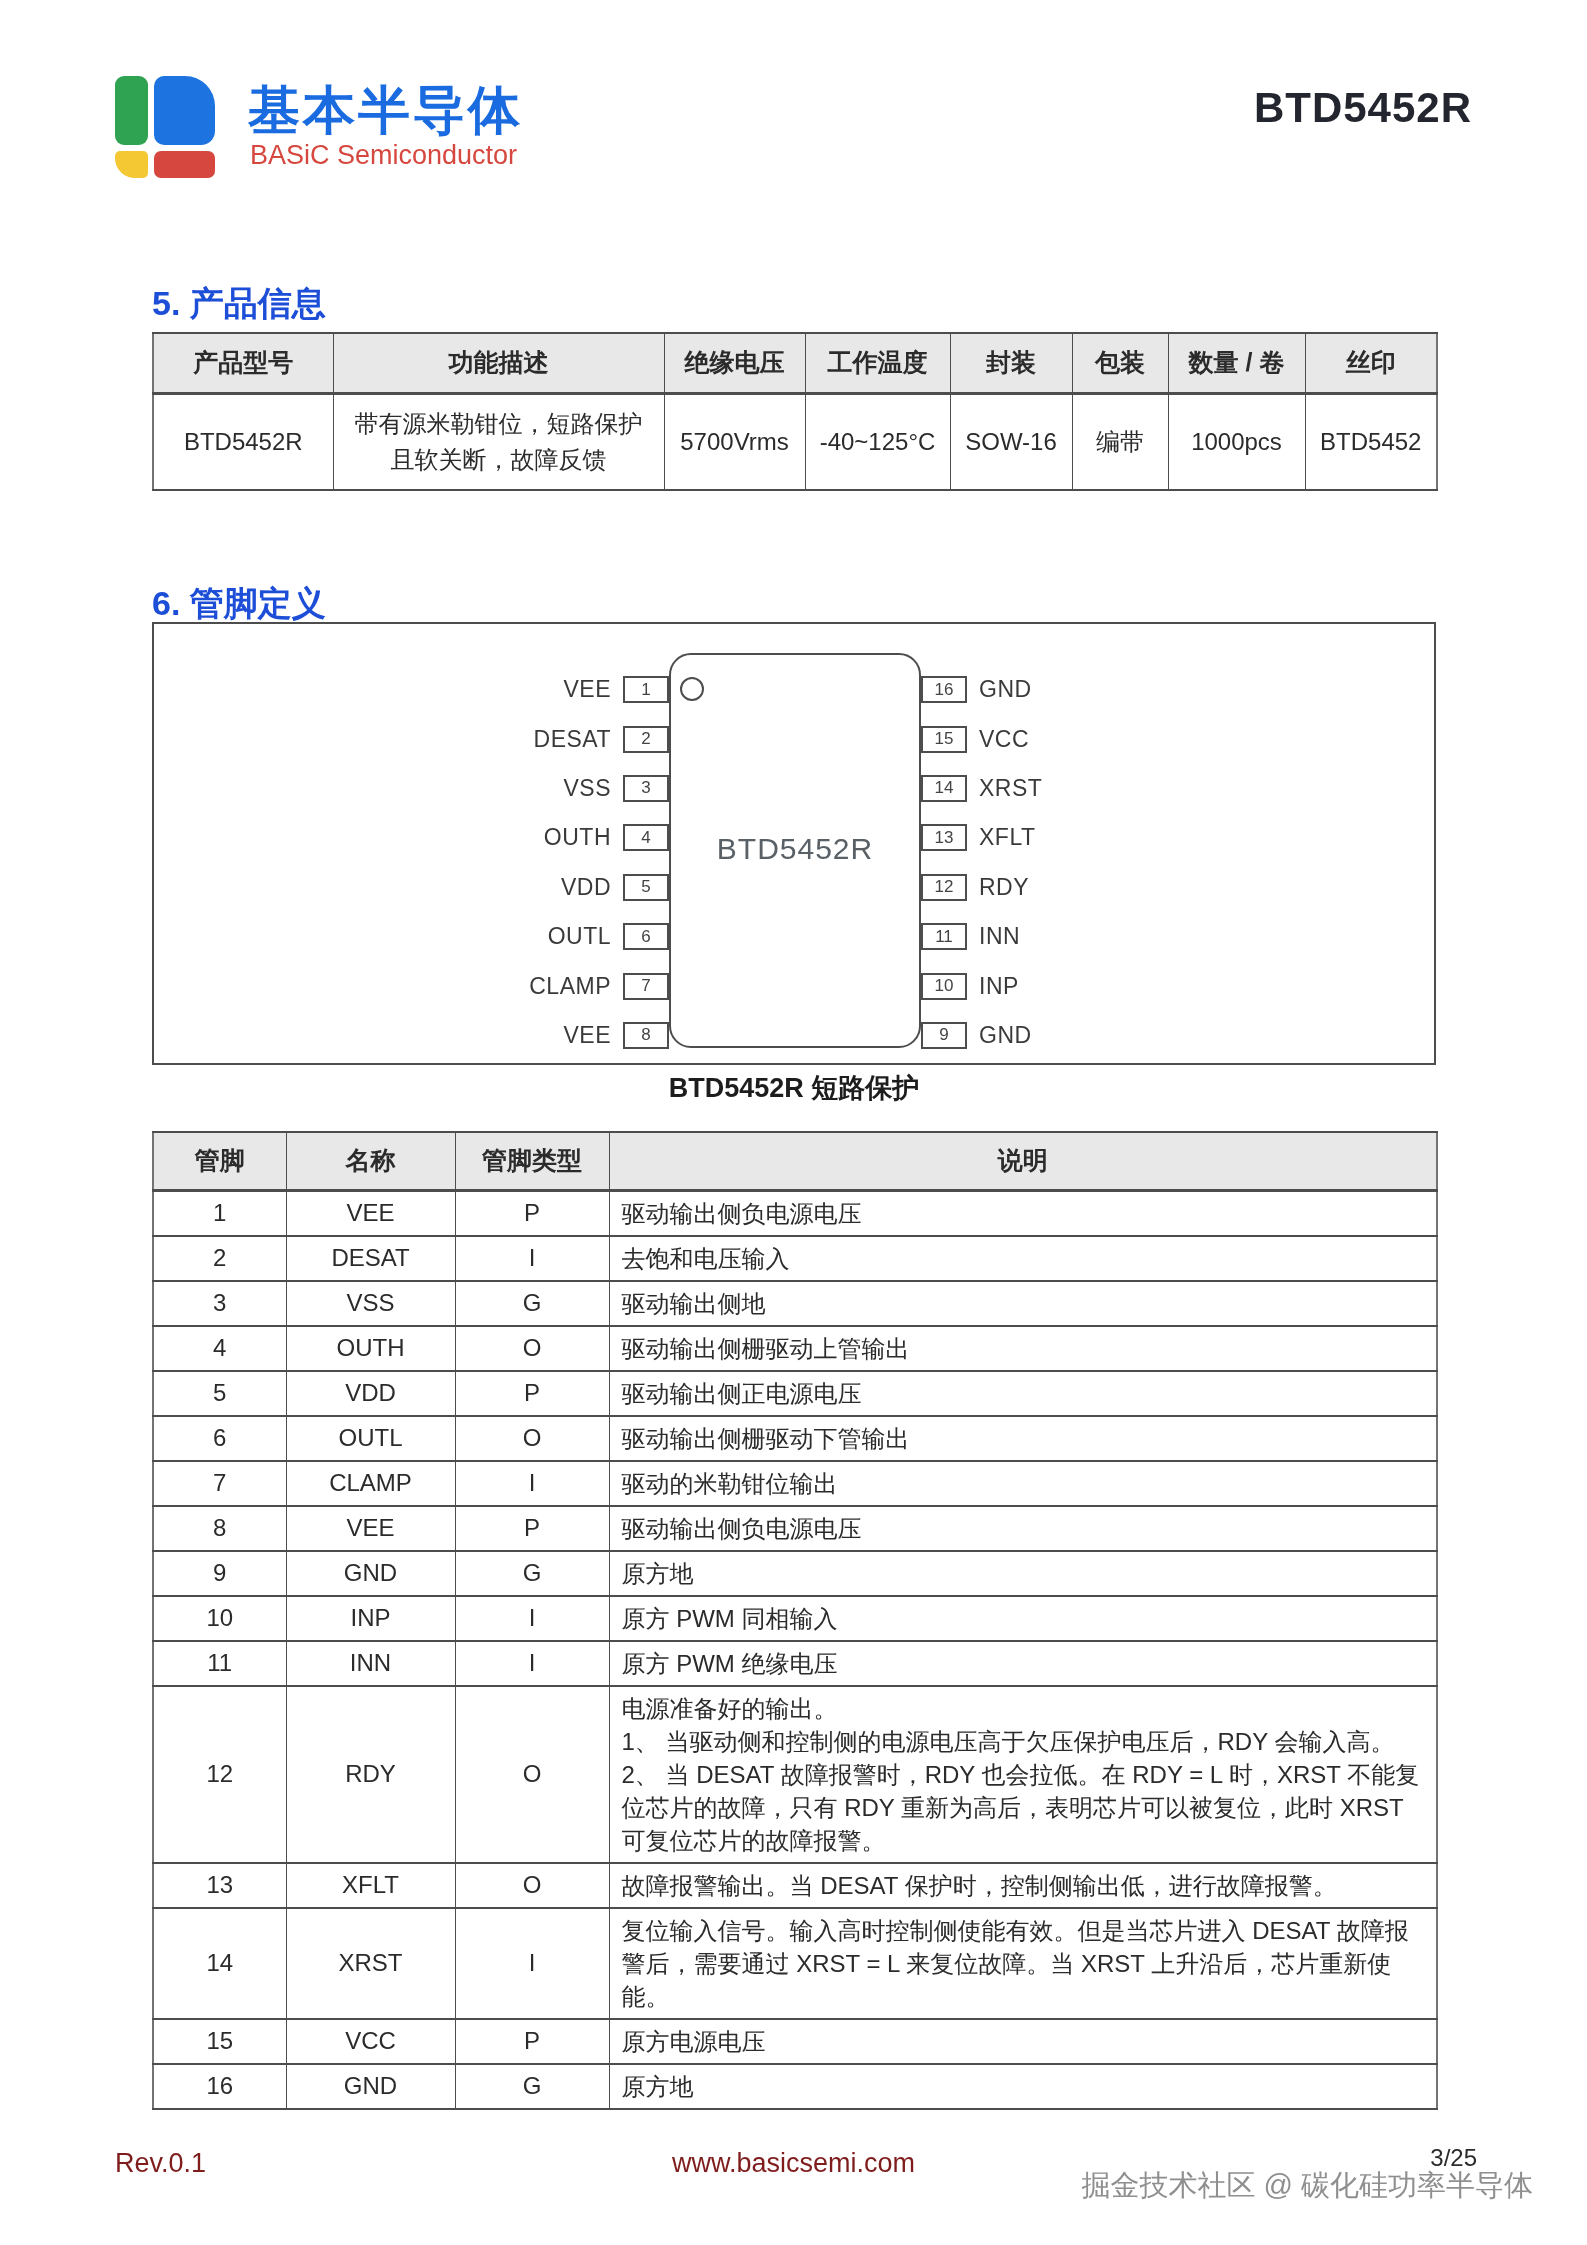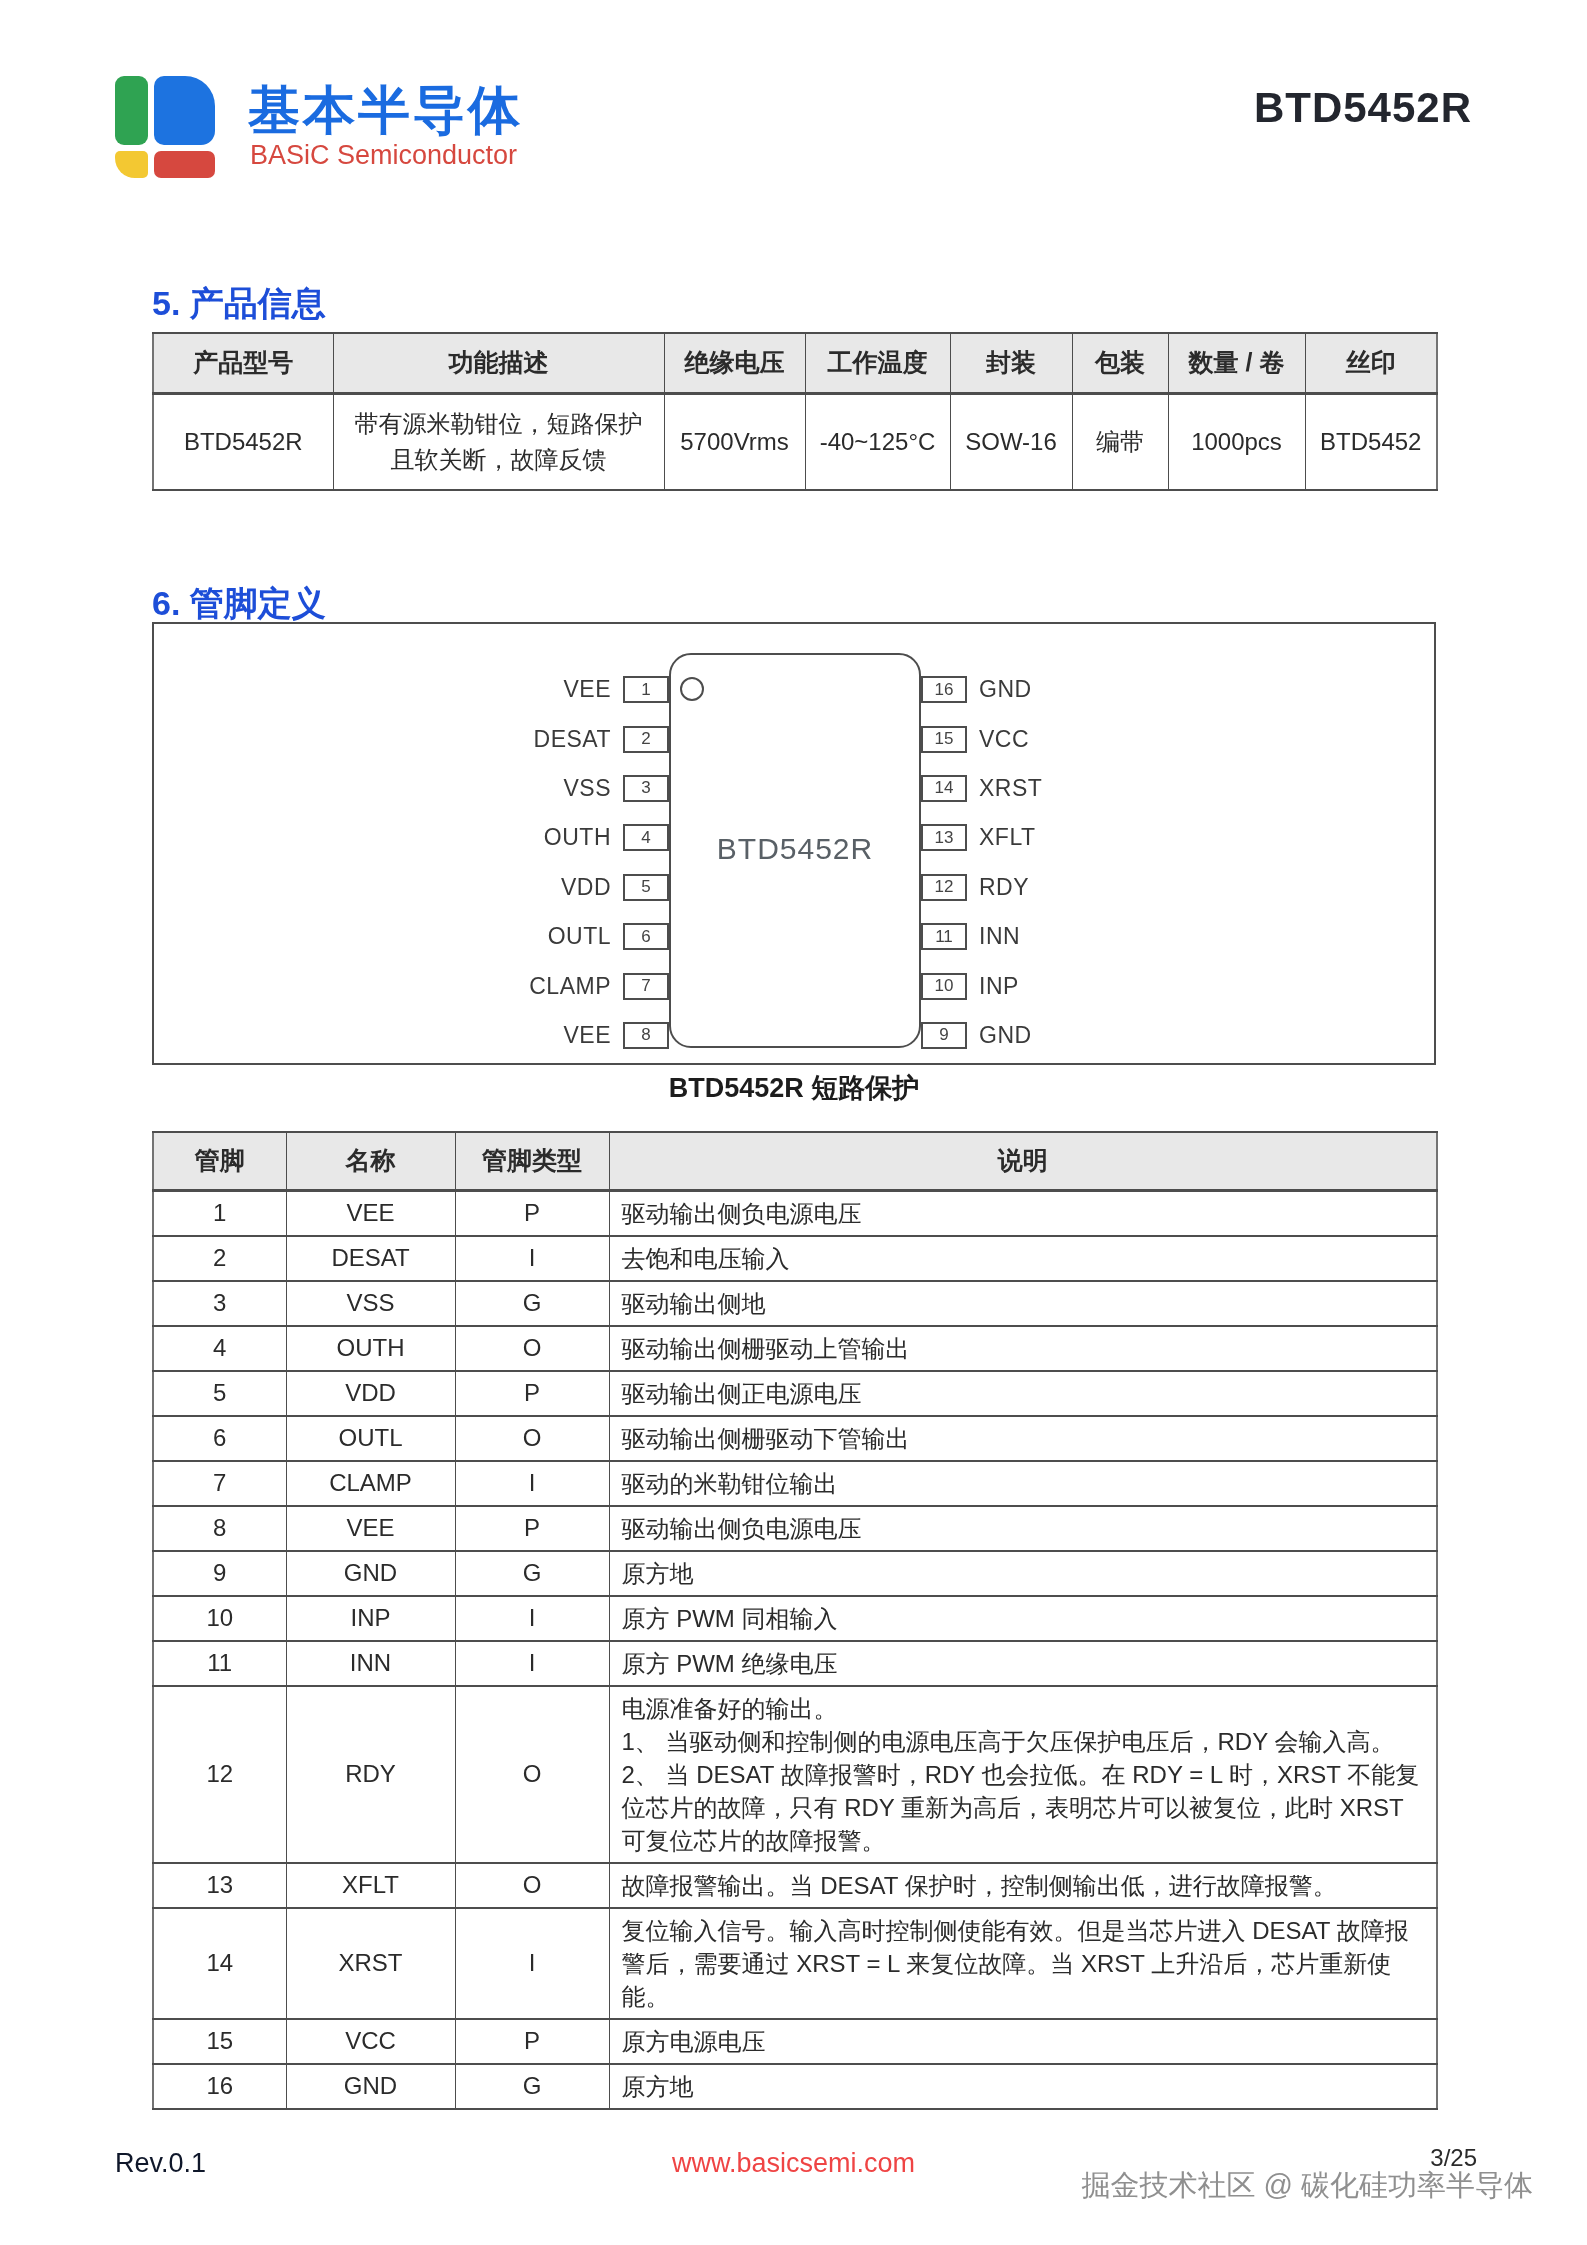--- a/index.html
+++ b/index.html
@@ -58,22 +58,22 @@
 
   .diagram-caption { position:absolute; left:152px; top:1070px; width:1284px; text-align:center; font-size:27px; font-weight:bold; color:#1d1d1d; }
 
   
   .pin-table { position:absolute; left:152px; top:1131px; }
   .pin-table th { height:58px; }
   .pin-table td { height:42px; }
   .pin-table td.desc { text-align:left; padding:5px 12px; line-height:33px; white-space:pre-line; }
 
   
-  .footer-rev  { position:absolute; left:115px;  top:2148px; font-size:27px; color:#0f172a; }
-  .footer-url  { position:absolute; left:0; right:0; top:2148px; text-align:center; font-size:27px; color:#ef4444; }
+  .footer-rev  { position:absolute; left:115px;  top:2148px; font-size:27px; color:#7f1d1d; }
+  .footer-url  { position:absolute; left:0; right:0; top:2148px; text-align:center; font-size:27px; color:#7f1d1d; }
   .footer-page { position:absolute; right:110px; top:2144px; font-size:24px; color:#2b2b2b; }
   .watermark   { position:absolute; right:54px; top:2166px; font-size:29px; color:#8f8f8f;
                  text-shadow:-1px -1px 0 #fff, 1px -1px 0 #fff, -1px 1px 0 #fff, 1px 1px 0 #fff; white-space:nowrap; }
 </style>
 </head>
 <body>
 
 <div class="page">
 
   <div class="logo">

